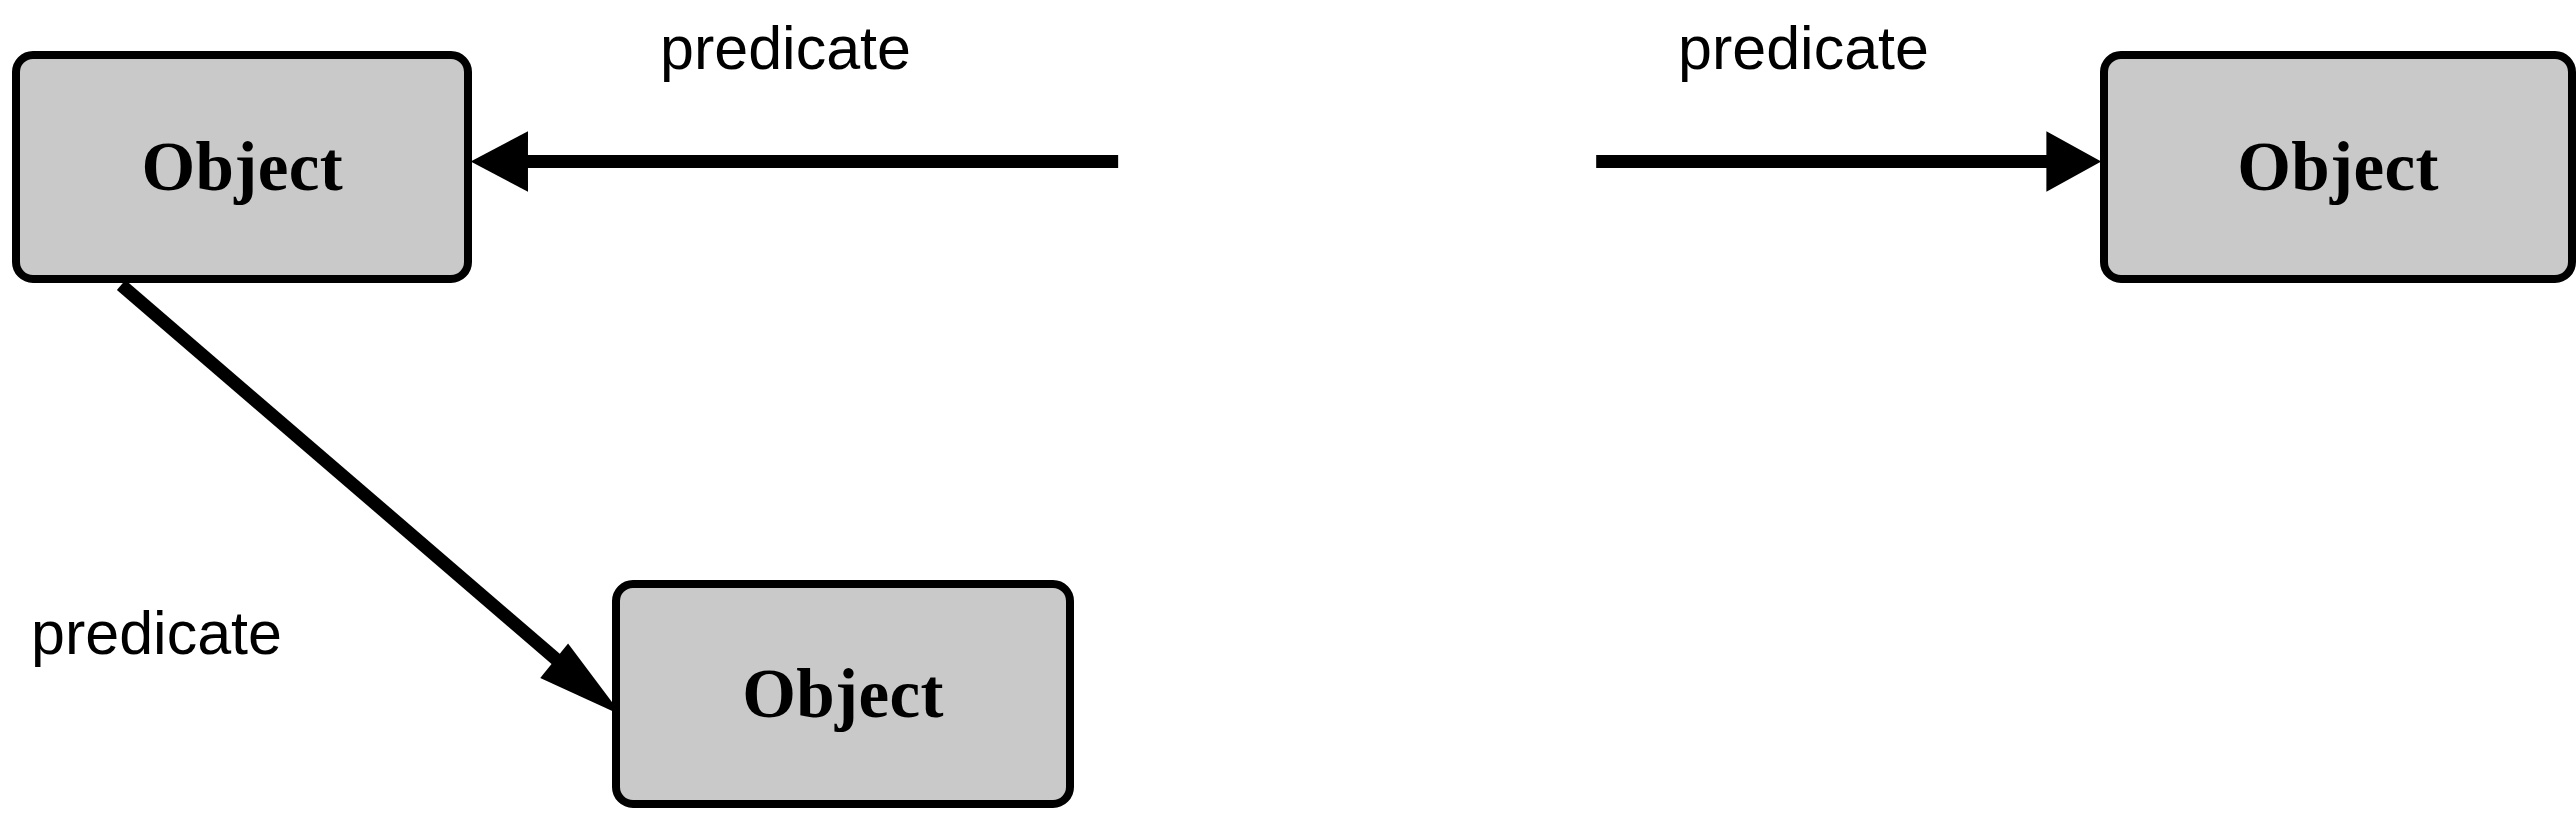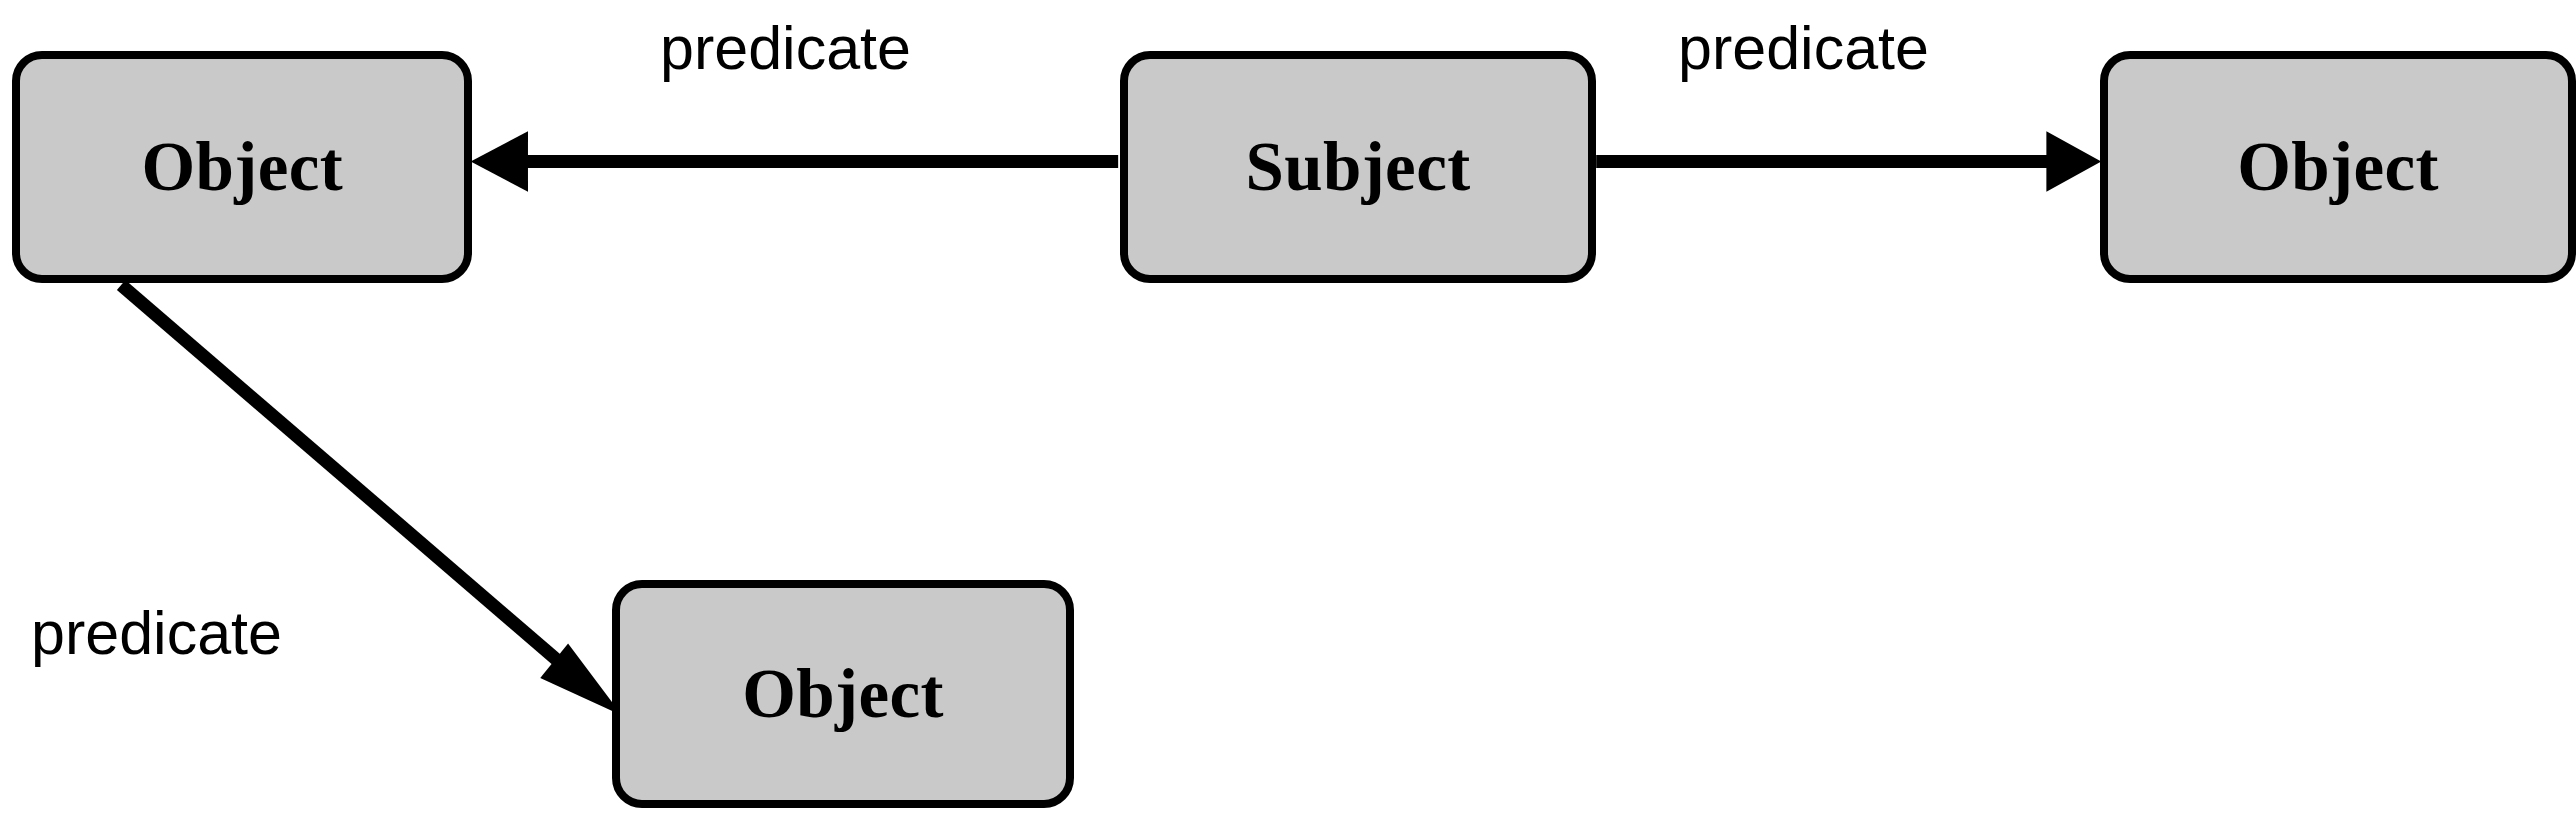--- a/index.html
+++ b/index.html
@@ -13,21 +13,21 @@
     height: 814px;
     background: #ffffff;
     overflow: hidden;
     font-family: "Liberation Sans", sans-serif;
   }
   .node {
     position: absolute;
     box-sizing: border-box;
     background: #c9c9c9;
     border: 8.2px solid #000000;
-    border-radius: 30px;
+    border-radius: 21px;
     display: flex;
     align-items: center;
     justify-content: center;
   }
   .node-label {
     font-family: "Liberation Serif", serif;
     font-weight: bold;
     font-size: 69px;
     color: #000000;
     line-height: 1;
@@ -83,23 +83,20 @@
     <g>
       <line x1="148" y1="348" x2="706" y2="828" stroke="#000000" stroke-width="16"></line>
       <polygon points="760,874 660,828 694,786" fill="#000000"></polygon>
     </g>
   </svg>
 
   <div class="node" id="node-object-left">
     <span class="node-label">Object</span>
   </div>
 
-  <div class="node" id="node-subject">
-    <span class="node-label">Subject</span>
-  </div>
 
   <div class="node" id="node-object-right">
     <span class="node-label">Object</span>
   </div>
 
   <div class="node" id="node-object-bottom">
     <span class="node-label">Object</span>
   </div>
 
   <div class="edge-label" id="label-predicate-left">predicate</div>

